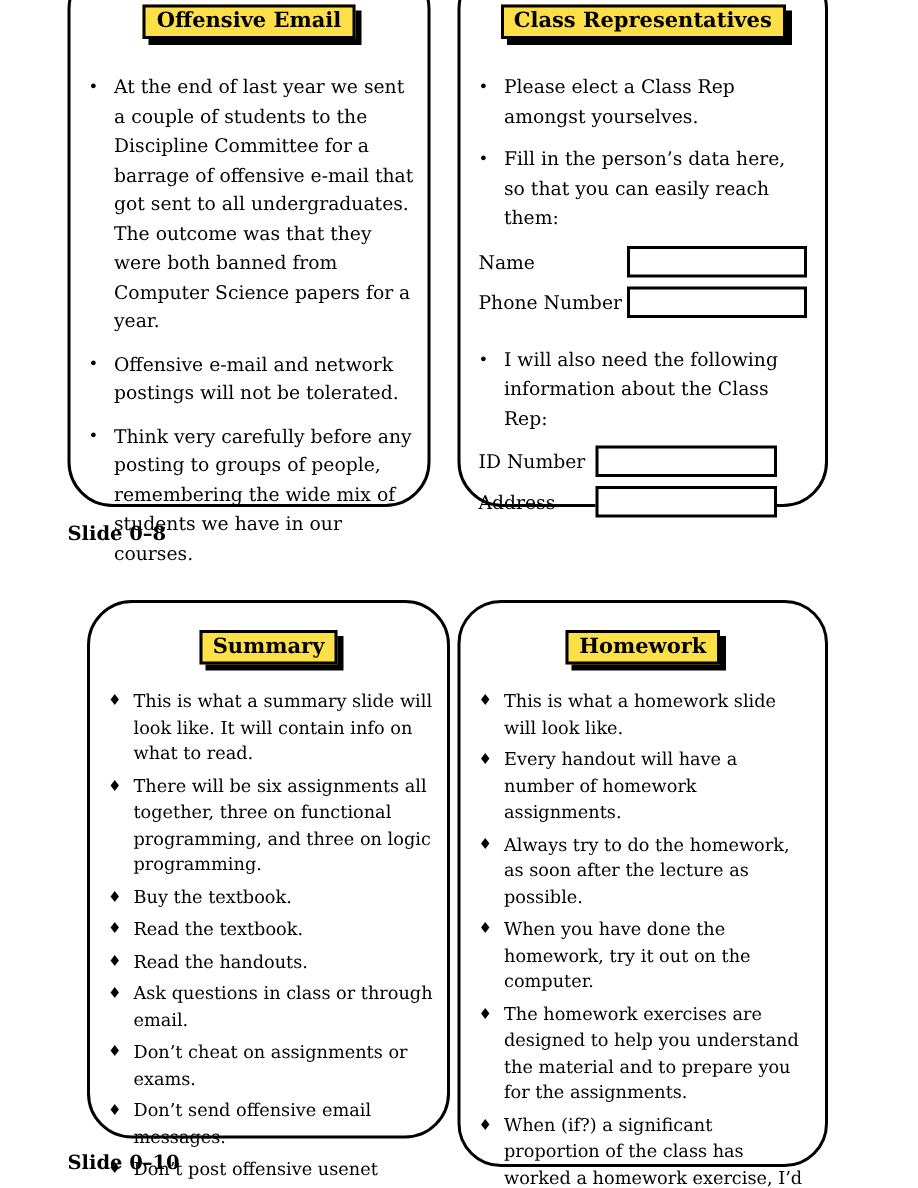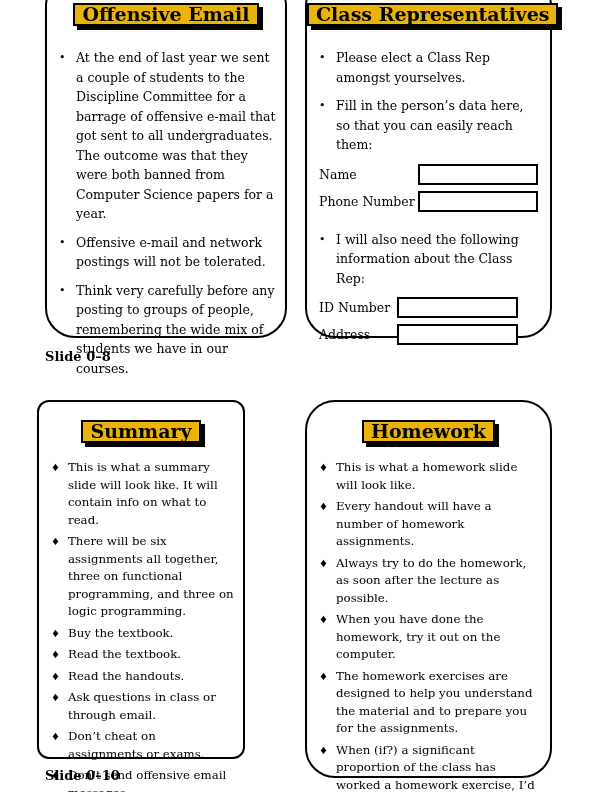--- a/index.html
+++ b/index.html
@@ -14,37 +14,37 @@
     color:#000;
   }
   .card {
     position:absolute;
     background:#fff;
     border:2px solid #000;
     border-radius:30px;
   }
   .card-tl { left:45px;  top:-24px; width:242px; height:362px; }
   .card-tr { left:305px; top:-24px; width:247px; height:362px; }
-  .card-bl { left:37px;  top:400px; width:208px; height:359px;border-radius:12px; }
-  .card-br { left:305px; top:400px; width:247px; height:378px; }
+  .card-bl { left:58px;  top:400px; width:242px; height:359px; }
+  .card-br { left:305px; top:400px; width:247px; height:378px;border-radius:29px; }
 
   .card-top-pad { padding-top:25px; }
   .card-bot-pad { padding-top:18px; }
 
   .title-row { text-align:center; }
   .title-row.tb-top { margin-bottom:22px; }
   .title-row.tb-bot { margin-bottom:16px; }
   .title-box {
     display:inline-block;
-    background:#eab308;
+    background:#fde047;
     border:2px solid #000;
     box-shadow:4px 4px 0 #000;
     padding:1px 7px 2px 7px;
     font-weight:bold;
-    font-size:19px;
+    font-size:14px;
     line-height:16px;
     white-space:nowrap;
   }
 
   .content { padding-left:12px; padding-right:9px; }
 
   .bullet-item { display:flex; align-items:flex-start; }
   .content-top .bullet-item { font-size:12.5px; line-height:19.5px; margin-bottom:9px; }
   .content-bot .bullet-item { font-size:11.8px; line-height:17.5px; margin-bottom:4px; }
   .marker { flex:0 0 17px; text-align:left; }

